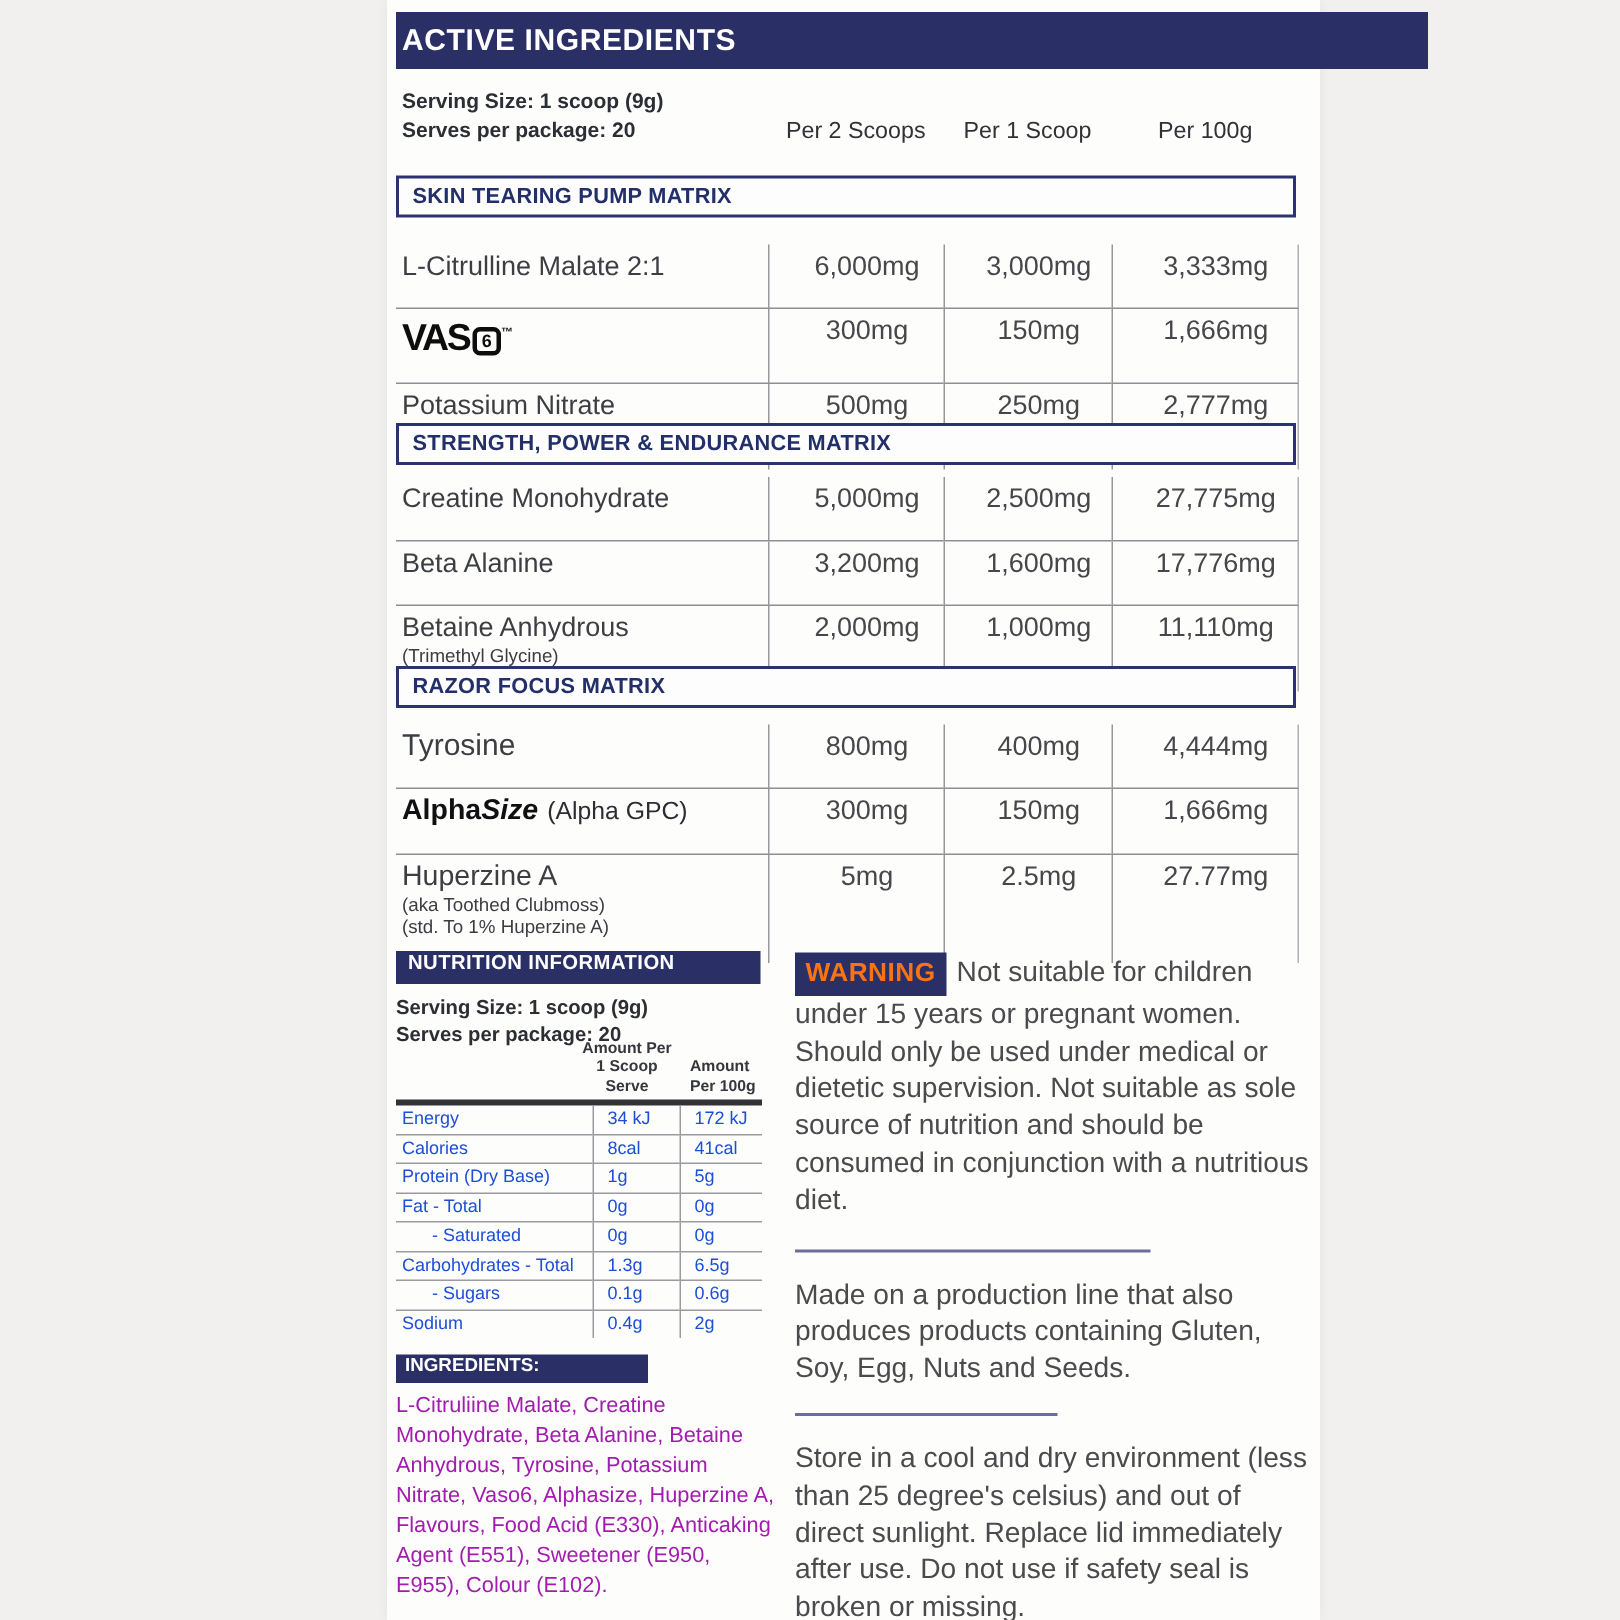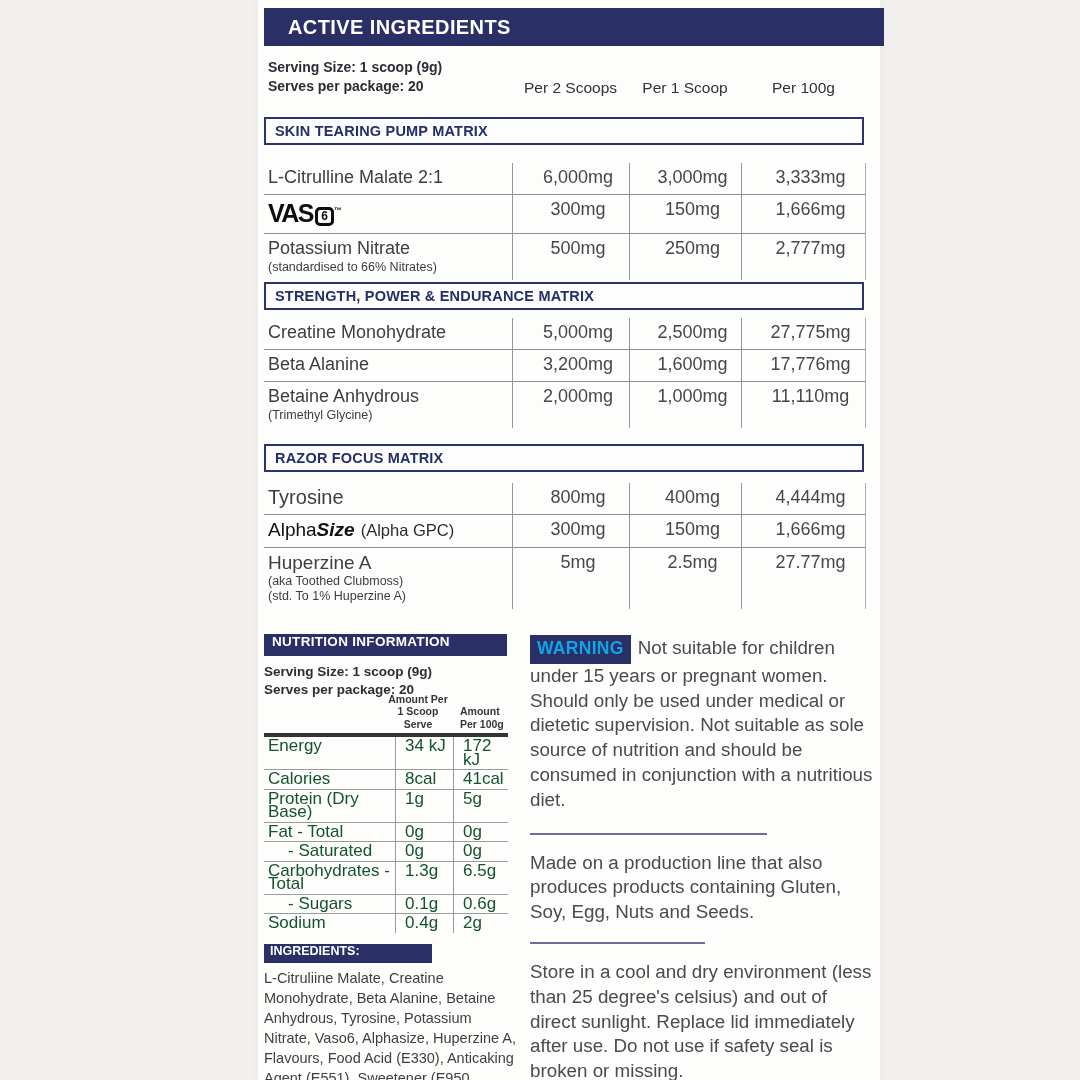--- a/index.html
+++ b/index.html
@@ -3,82 +3,82 @@
 <meta charset="utf-8">
 <style>
   * { margin:0; padding:0; box-sizing:border-box; }
   html,body { width:1080px; height:1080px; }
   body { font-family:"Liberation Sans", sans-serif; background:#f1f0ee; }
   .page { position:relative; width:1080px; height:1080px; background:#f1f0ee; overflow:hidden; }
   .label { position:absolute; left:258px; top:0; width:622px; height:1080px; background:#fdfdfc;
            box-shadow:0 0 8px rgba(0,0,0,0.05); }
 
   
-  .hdr-bar { position:absolute; left:6px; top:8px; width:620px; height:38px; background:#2a3066;
-             color:#ffffff; display:flex; align-items:center; padding-left:24px;
+  .hdr-bar { position:absolute; left:6px; top:8px; width:688px; height:38px; background:#2a3066;
+             color:#ffffff; display:flex; align-items:center; padding-left:4px;
              font-weight:bold; font-size:20px; letter-spacing:0.4px; }
   .serving-block { position:absolute; left:10px; top:58px; font-size:14px; font-weight:bold;
                    color:#2c2e35; line-height:19px; }
   .col-heads { position:absolute; left:6px; top:79px; width:602px; display:grid;
                grid-template-columns:248px 117px 112px 125px; font-size:15.5px; font-weight:500;
                color:#313237; }
   .col-heads span { text-align:center; }
 
   
   .m-title { position:absolute; left:6px; width:600px; height:28px; border:2px solid #2c3470;
              background:#fdfdfd; display:flex; align-items:center; padding-left:9px;
              color:#232f69; font-weight:bold; font-size:14.5px; letter-spacing:0.2px; }
 
   
   .tbl { position:absolute; left:6px; width:602px; display:grid;
          grid-template-columns:248px 117px 112px 125px; }
-  .cell { padding:3px 0 5px; }
+  .cell { padding:3px 0 16px; }
   .rb { border-bottom:1.5px solid #8f8f93; }
   .name-cell { padding-left:4px; font-size:18px; color:#3d3e43; line-height:23px; }
   .note { font-size:12.5px; line-height:15px; color:#3c3d42; }
   .val-cell { border-left:1.5px solid #97979b; padding-left:14px; font-size:18px;
               color:#47474b; line-height:23px;text-align:center; }
   .val-last { border-right:1.5px solid #b0b0b4; }
 
   
   .vaso { font-weight:900; font-size:25px; letter-spacing:-1.5px; color:#0d0d0d; line-height:26px; }
   .vaso-box { display:inline-block; width:19px; height:19px; border:3.5px solid #0d0d0d;
               border-radius:5px; font-size:12px; font-weight:900; letter-spacing:0;
               line-height:12px; text-align:center; margin-left:2px; position:relative; top:-2px; }
   .tm { font-size:8px; vertical-align:super; font-weight:bold; letter-spacing:0; }
-  .alpha-b { font-weight:400; font-size:19px; color:#101013; }
+  .alpha-b { font-weight:700; font-size:19px; color:#101013; }
   .alpha-i { font-weight:700; font-style:italic; font-size:19px; color:#101013; }
   .alpha-p { font-size:16.5px; color:#2c2d32; margin-left:6px; }
 
   
   .nut-col { position:absolute; left:6px; top:634px; width:252px; }
   .nut-bar { width:243px; height:22px; background:#2a3066; color:#fff; font-weight:bold;
              font-size:13.5px; display:flex; padding-left:8px; letter-spacing:0.3px; }
   .nut-serving { margin-top:7px; font-size:13.5px; font-weight:bold; color:#2c2e33; line-height:18px; }
   .nut-heads { position:relative; height:34px; }
   .nh { position:absolute; font-size:10.5px; font-weight:bold; color:#36373c; line-height:12.5px;
         text-align:center; bottom:3px; }
   .nh1 { left:118px; width:72px; }
   .nh2 { left:196px; width:54px; text-align:left; }
   .nut-rule { width:244px; height:4px; background:#323237; }
   .nut-tbl { width:244px; display:grid; grid-template-columns:131px 58px 55px; }
-  .ncell { font-size:17px; color:#14532d; padding:2px 0 3px; line-height:13.5px; }
+  .ncell { font-size:12px; color:#1d4ed8; padding:2px 0 3px; line-height:13.5px; }
   .nname { padding-left:4px; }
   .nindent { padding-left:24px; }
   .nval { border-left:1px solid #9b9b9f; padding-left:9px; }
   .nrb { border-bottom:1px solid #9b9b9f; }
 
   .ing-bar { margin-top:11px; width:168px; height:19px; background:#2a3066; color:#fff;
              font-weight:bold; font-size:12.5px; display:flex; padding-left:6px; }
-  .ing-text { margin-top:5px; width:254px; font-size:14.5px; line-height:20px; color:#404040; }
+  .ing-text { margin-top:5px; width:254px; font-size:14.5px; line-height:20px; color:#a21caf; }
 
   
   .warn-col { position:absolute; left:272px; top:635px; width:344px; color:#4b4b4e;
               font-size:18.8px; line-height:24.8px; }
-  .warn-badge { display:inline-block; background:#2a3066; color:#0ea5e9; font-weight:bold;
+  .warn-badge { display:inline-block; background:#2a3066; color:#f97316; font-weight:bold;
                 font-size:17.5px; padding:1px 7px 3px; margin-right:7px; letter-spacing:0.3px; }
   .divider { height:2px; background:#6b6d9b; }
   .d1 { width:237px; margin:20px 0 16px; }
   .d2 { width:175px; margin:17px 0 16px; }
 </style>
 </head>
 <body>
 
 <div class="page">
   <div class="label">

